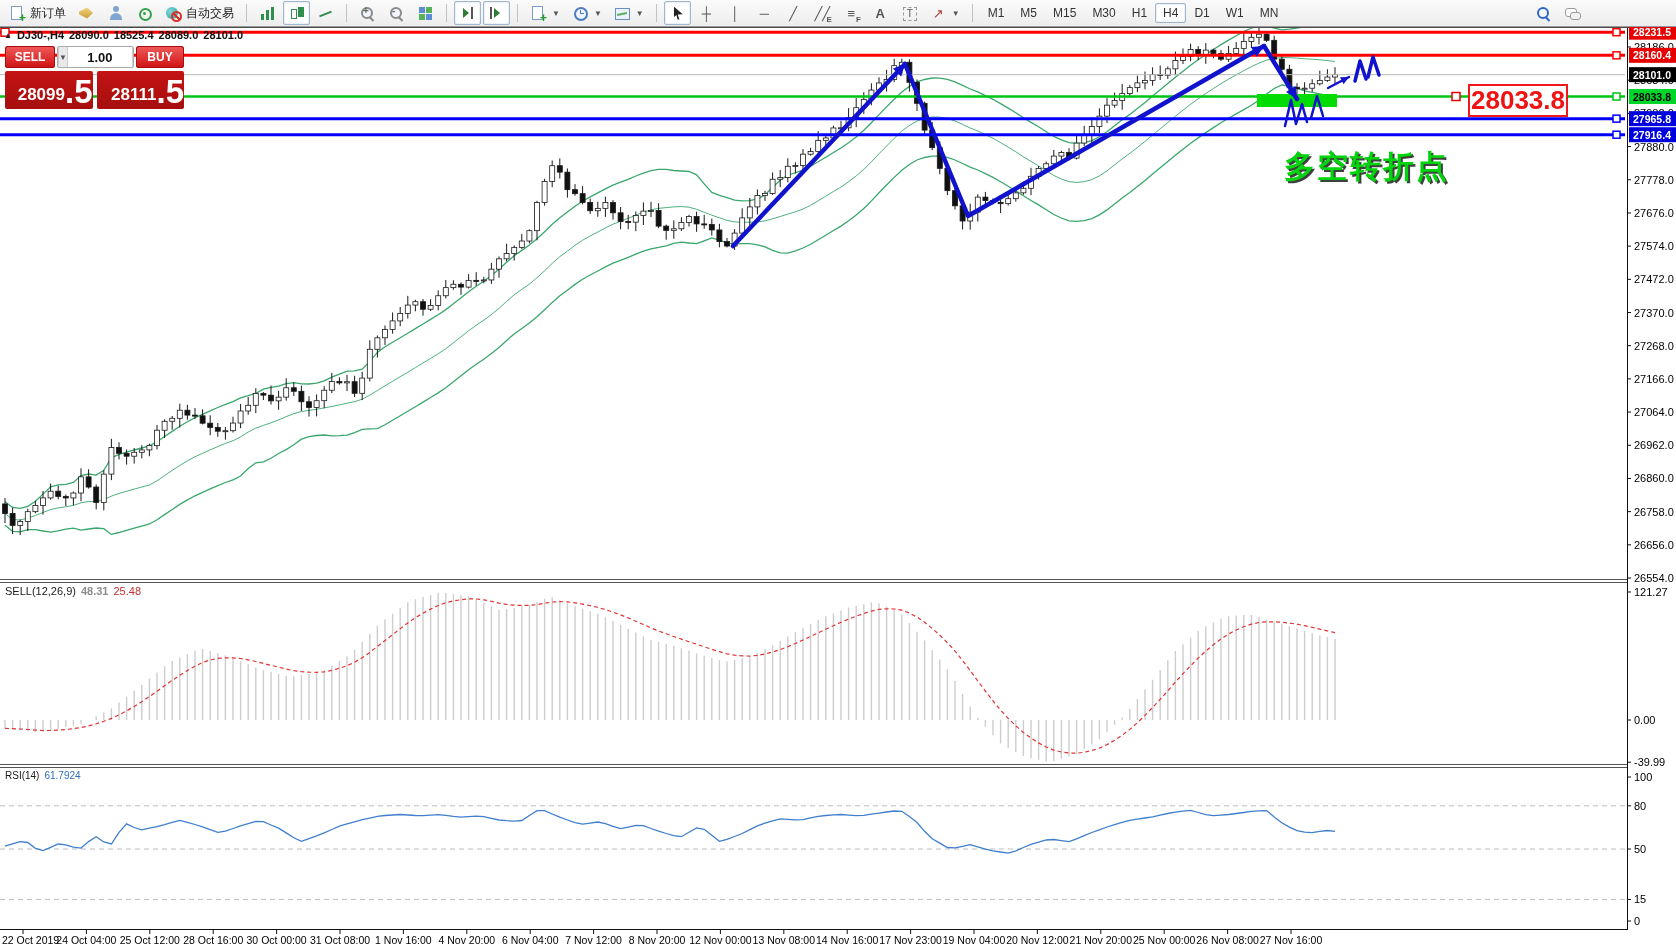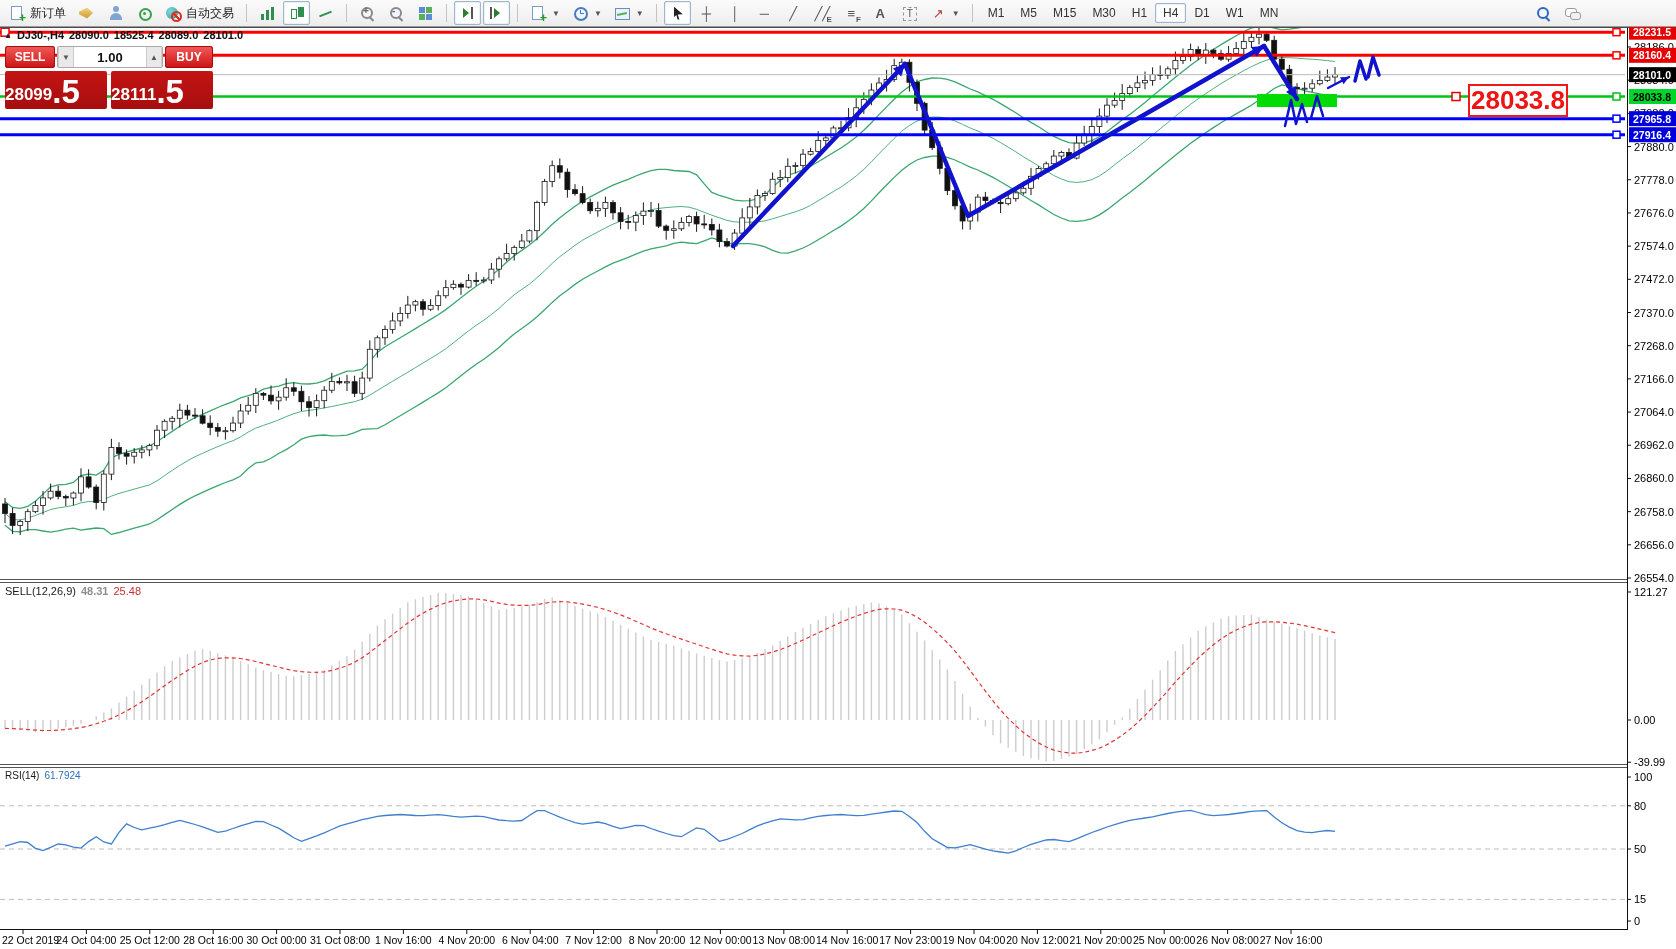--- a/index.html
+++ b/index.html
@@ -63,30 +63,30 @@
   .spacer{flex:1;}
   .magBlue .magc{border-color:#2f66c4;}
   .magBlue .magh{background:#2f66c4;}
   .chat1{left:1px;top:3px;width:10px;height:7px;border:1.5px solid #9a9a9a;border-radius:3px;background:#fdfdfd;}
   .chat2{left:6px;top:7px;width:9px;height:6px;border:1.5px solid #9a9a9a;border-radius:3px;background:#f1f1f1;}
 
   
   #ohlc-row{position:absolute;left:4px;top:29px;z-index:4;font-size:11px;font-weight:bold;color:#111;
     display:flex;gap:5px;align-items:center;}
   #collapse-arrow{font-size:8px;color:#222;}
-  #oneclick{position:absolute;left:5px;top:46px;width:208px;z-index:4;}
+  #oneclick{position:absolute;left:5px;top:46px;width:179px;z-index:4;}
   #oc-row1{display:flex;gap:2px;height:22px;}
   .ocbtn{flex:none;width:50px;border:none;border-radius:3px;color:#fff;font-weight:bold;font-size:12px;
     background:linear-gradient(#f05b5b,#cf1212);box-shadow:inset 0 0 0 1px #a80d0d;}
   .spin{display:flex;flex:1;border:1px solid #aaa;background:#fff;border-radius:2px;overflow:hidden;}
   .spinbtn{width:16px;border:none;background:#e9e9e9;color:#555;font-size:8px;padding:0;border-left:1px solid #ccc;border-right:1px solid #ccc;}
   #volume-input{flex:1;border:none;outline:none;text-align:center;font-size:13px;font-weight:bold;color:#111;width:60px;}
   #oc-row2{display:flex;gap:4px;margin-top:3px;height:38px;}
   .bigbox{flex:1;background:linear-gradient(#c41414,#a60e0e);border-radius:2px;color:#fff;
-    display:flex;align-items:flex-end;justify-content:flex-start;padding-bottom:2px;}
+    display:flex;align-items:flex-end;justify-content:flex-end;padding-bottom:2px;}
   .bigbox .main{font-size:17px;font-weight:bold;line-height:1.35;}
   .bigbox .frac{font-size:33px;font-weight:bold;line-height:0.95;}
   #macd-label{position:absolute;left:5px;top:585px;z-index:4;font-size:11px;color:#1a1a1a;}
   #macd-label .v1{color:#8e8e8e;margin-left:5px;font-weight:bold;}
   #macd-label .v2{color:#c43030;margin-left:5px;}
   #rsi-label{position:absolute;left:5px;top:770px;z-index:4;font-size:10px;color:#1a1a1a;}
   #rsi-label .v1{color:#2f6fbe;margin-left:5px;}
   #price-callout{position:absolute;left:1468px;top:84px;width:96px;height:29px;z-index:4;background:#fff;
     border:2px solid #f01818;color:#ee1414;font-size:26px;font-weight:bold;text-align:center;line-height:29px;}
   #turning-point{position:absolute;left:1284px;top:146px;z-index:4;font-size:31px;font-weight:bold;
@@ -1017,13 +1017,14 @@
   </div>
 
   <div id="macd-label">
     <span>SELL(12,26,9)</span><span class="v1">48.31</span><span class="v2">25.48</span>
   </div>
   <div id="rsi-label">
     <span>RSI(14)</span><span class="v1">61.7924</span>
   </div>
 
   <div id="price-callout">28033.8</div>
+  <div id="turning-point">多空转折点</div>
 </div>
 
 </body></html>

